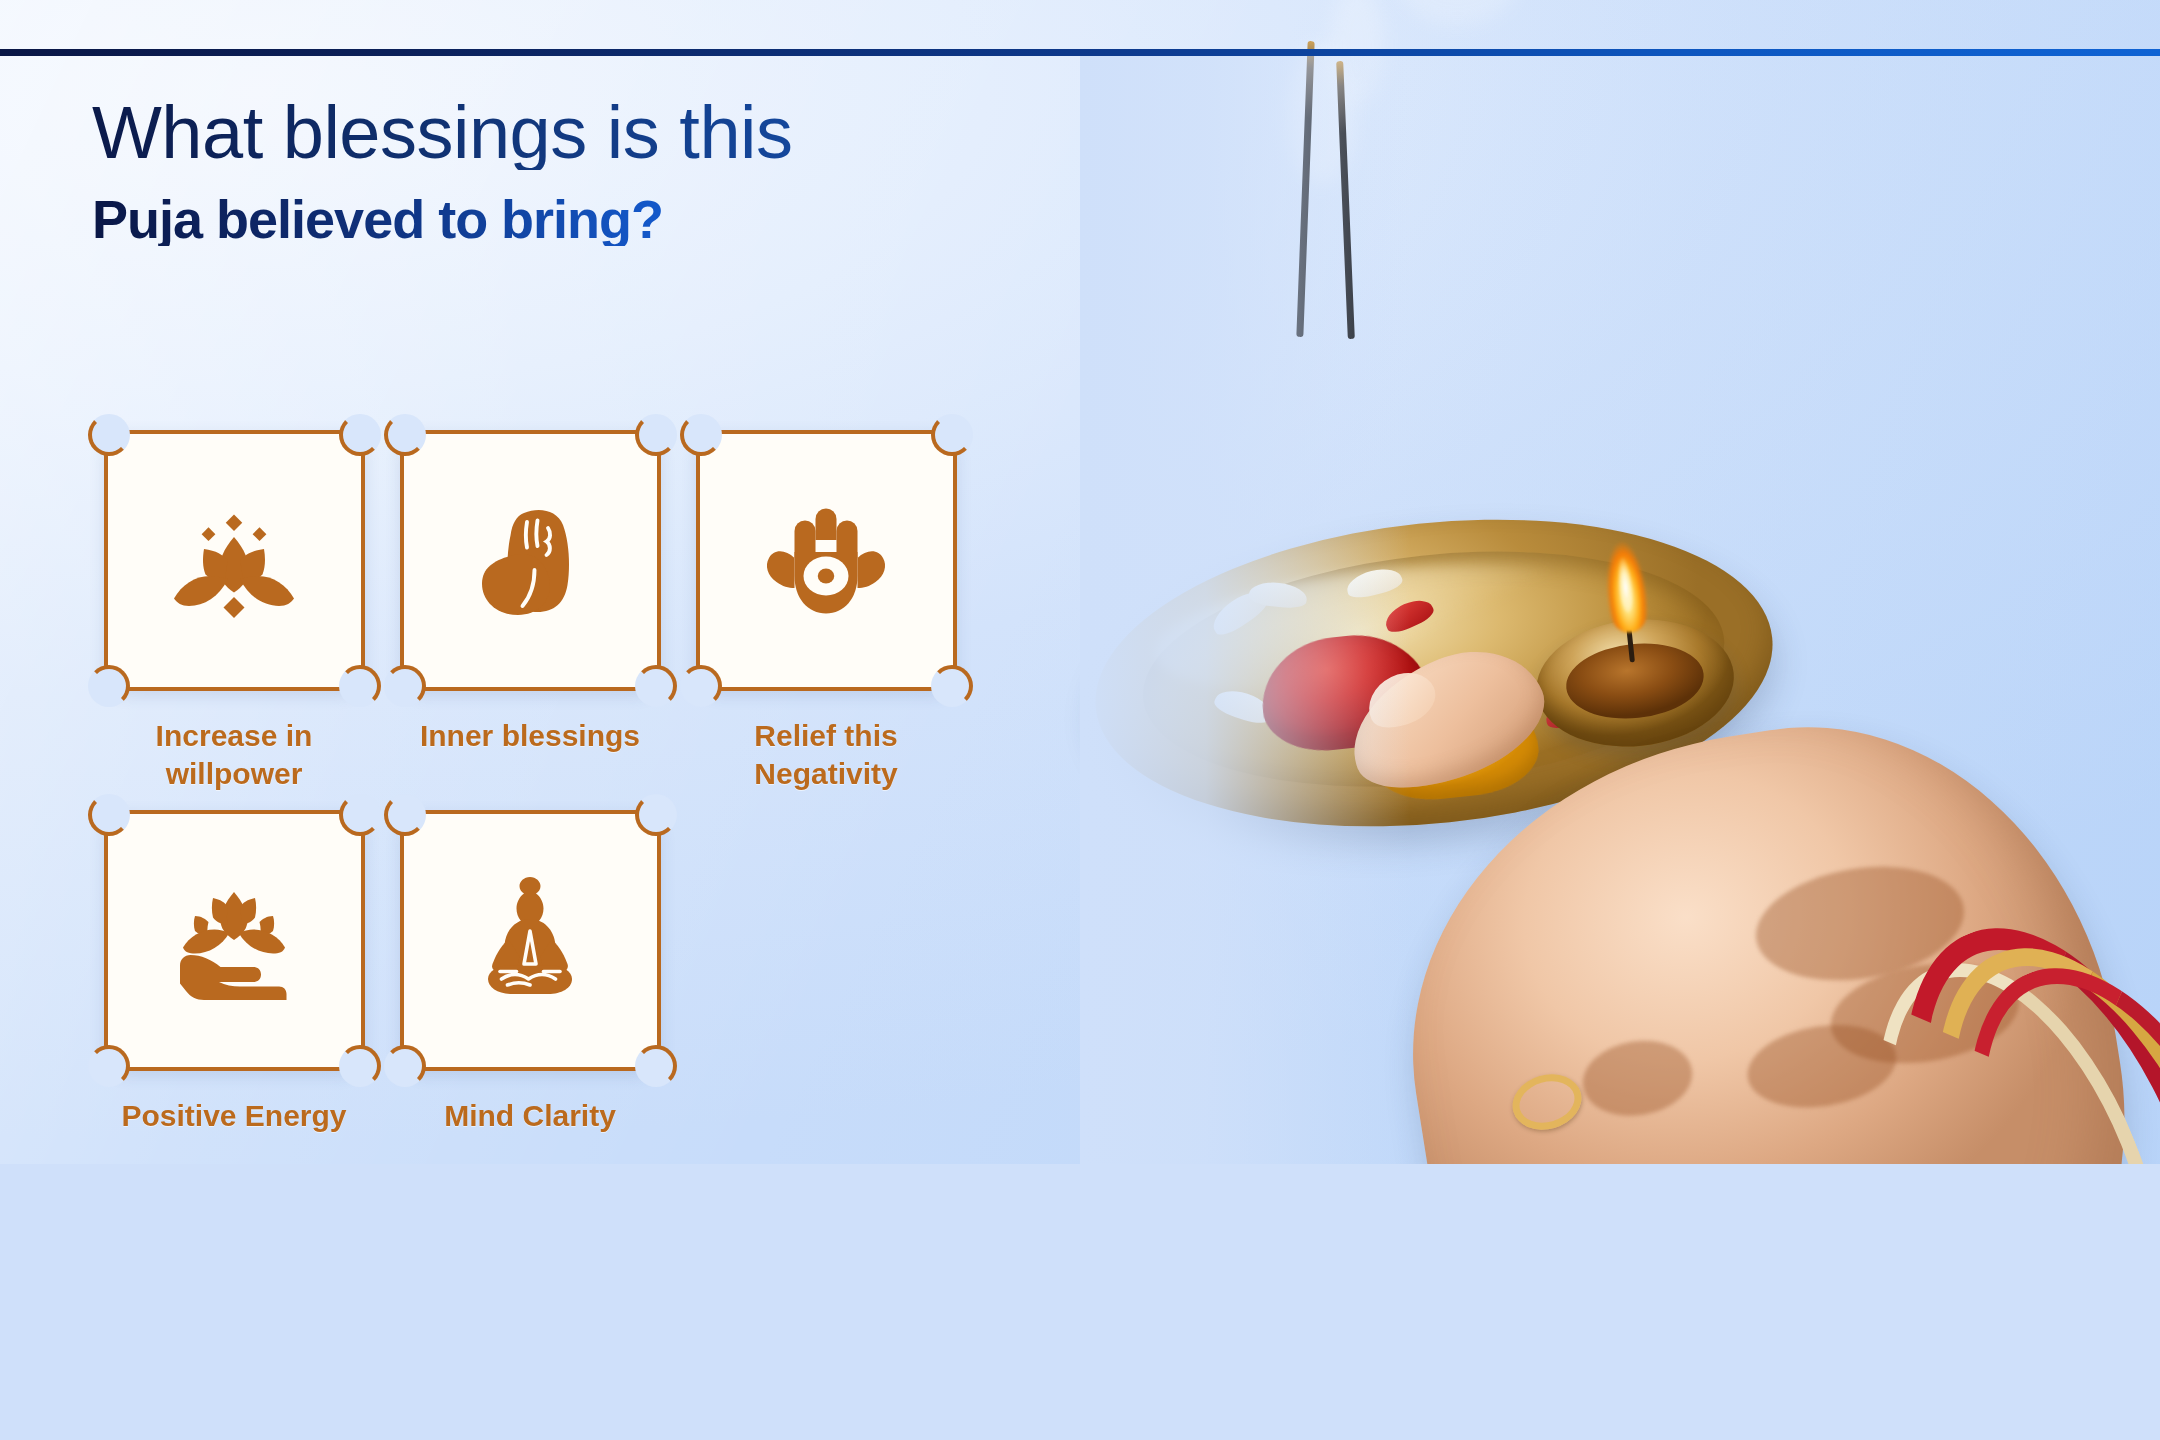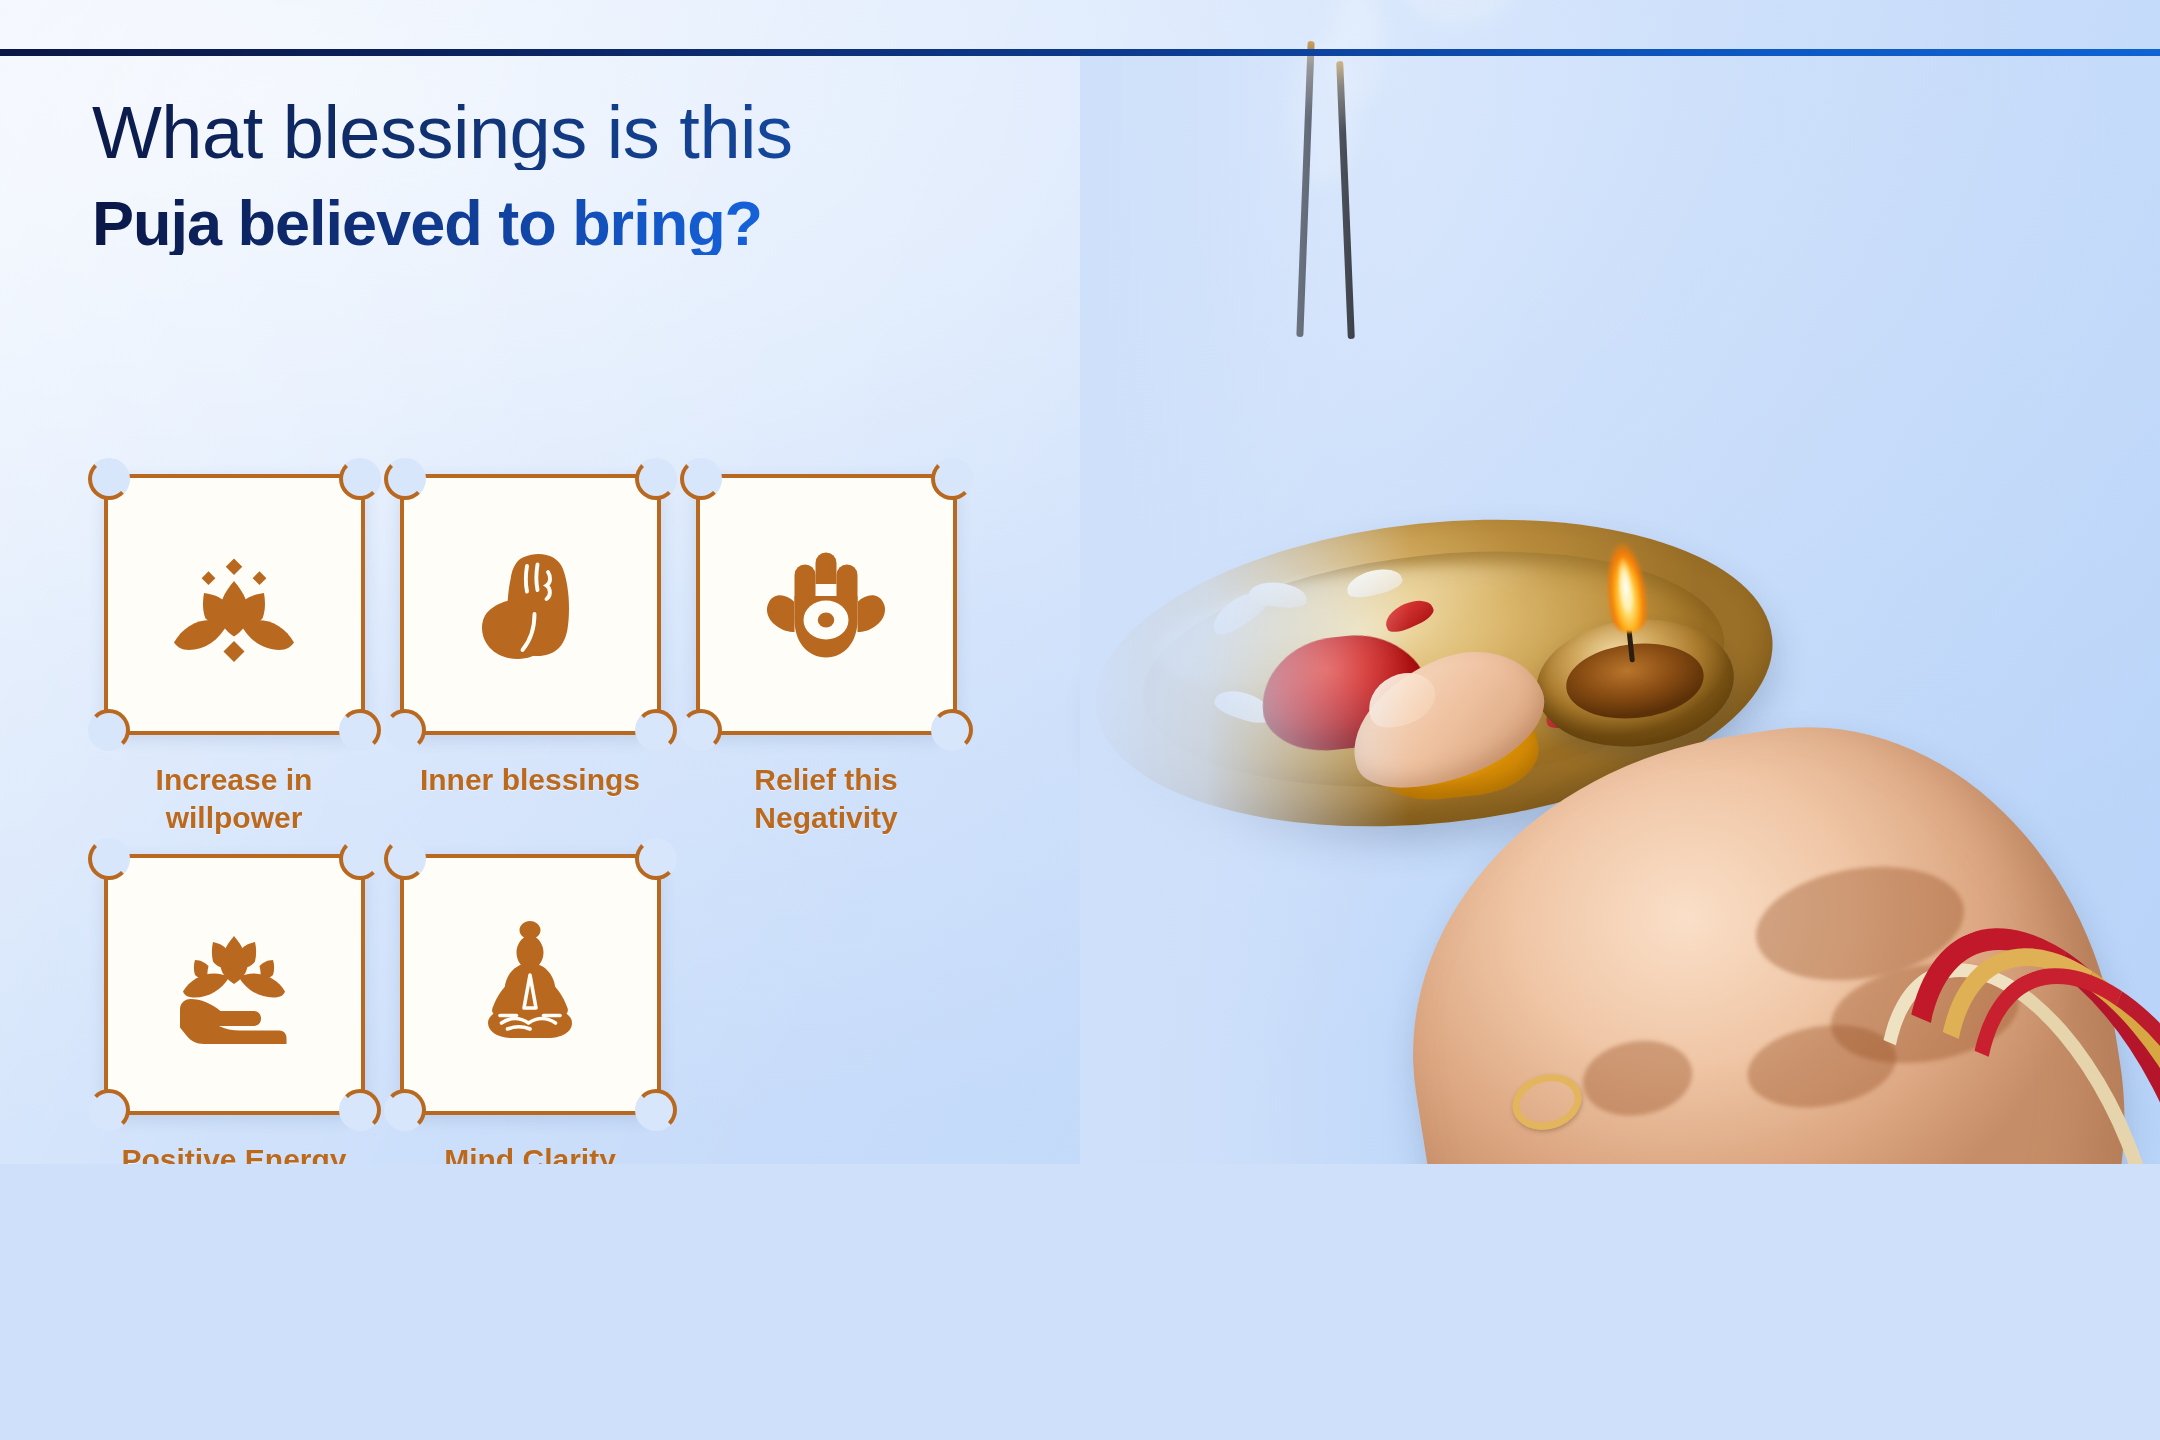--- a/index.html
+++ b/index.html
@@ -138,29 +138,29 @@
   
   #headline{position:absolute;left:92px;top:96px;z-index:8;}
   .h-line1{
     font-size:74px;line-height:1.0;font-weight:400;letter-spacing:-.5px;
     background:linear-gradient(90deg,#0b1a4a 0%,#10306f 45%,#14479c 100%);
     -webkit-background-clip:text;background-clip:text;color:transparent;
     white-space:nowrap;
   }
   .h-line2{
     margin-top:22px;
-    font-size:63px;line-height:1.0;font-weight:700;letter-spacing:-1px;
+    font-size:54px;line-height:1.0;font-weight:700;letter-spacing:-1px;
     background:linear-gradient(90deg,#0a1746 0%,#0f2f78 38%,#1356c6 78%,#1665df 100%);
     -webkit-background-clip:text;background-clip:text;color:transparent;
     white-space:nowrap;
   }
 
   
   #benefits{
-    position:absolute;left:92px;top:474px;z-index:8;
+    position:absolute;left:92px;top:430px;z-index:8;
     display:grid;grid-template-columns:repeat(3,284px);
     grid-auto-rows:auto;column-gap:12px;row-gap:16px;
   }
   .benefit{display:flex;flex-direction:column;align-items:center;width:284px;}
   .tile{
     position:relative;width:253px;height:253px;
     display:flex;align-items:center;justify-content:center;
     background:#fffdf8;
     border:4px solid #b9691f;
     border-radius:26px;

